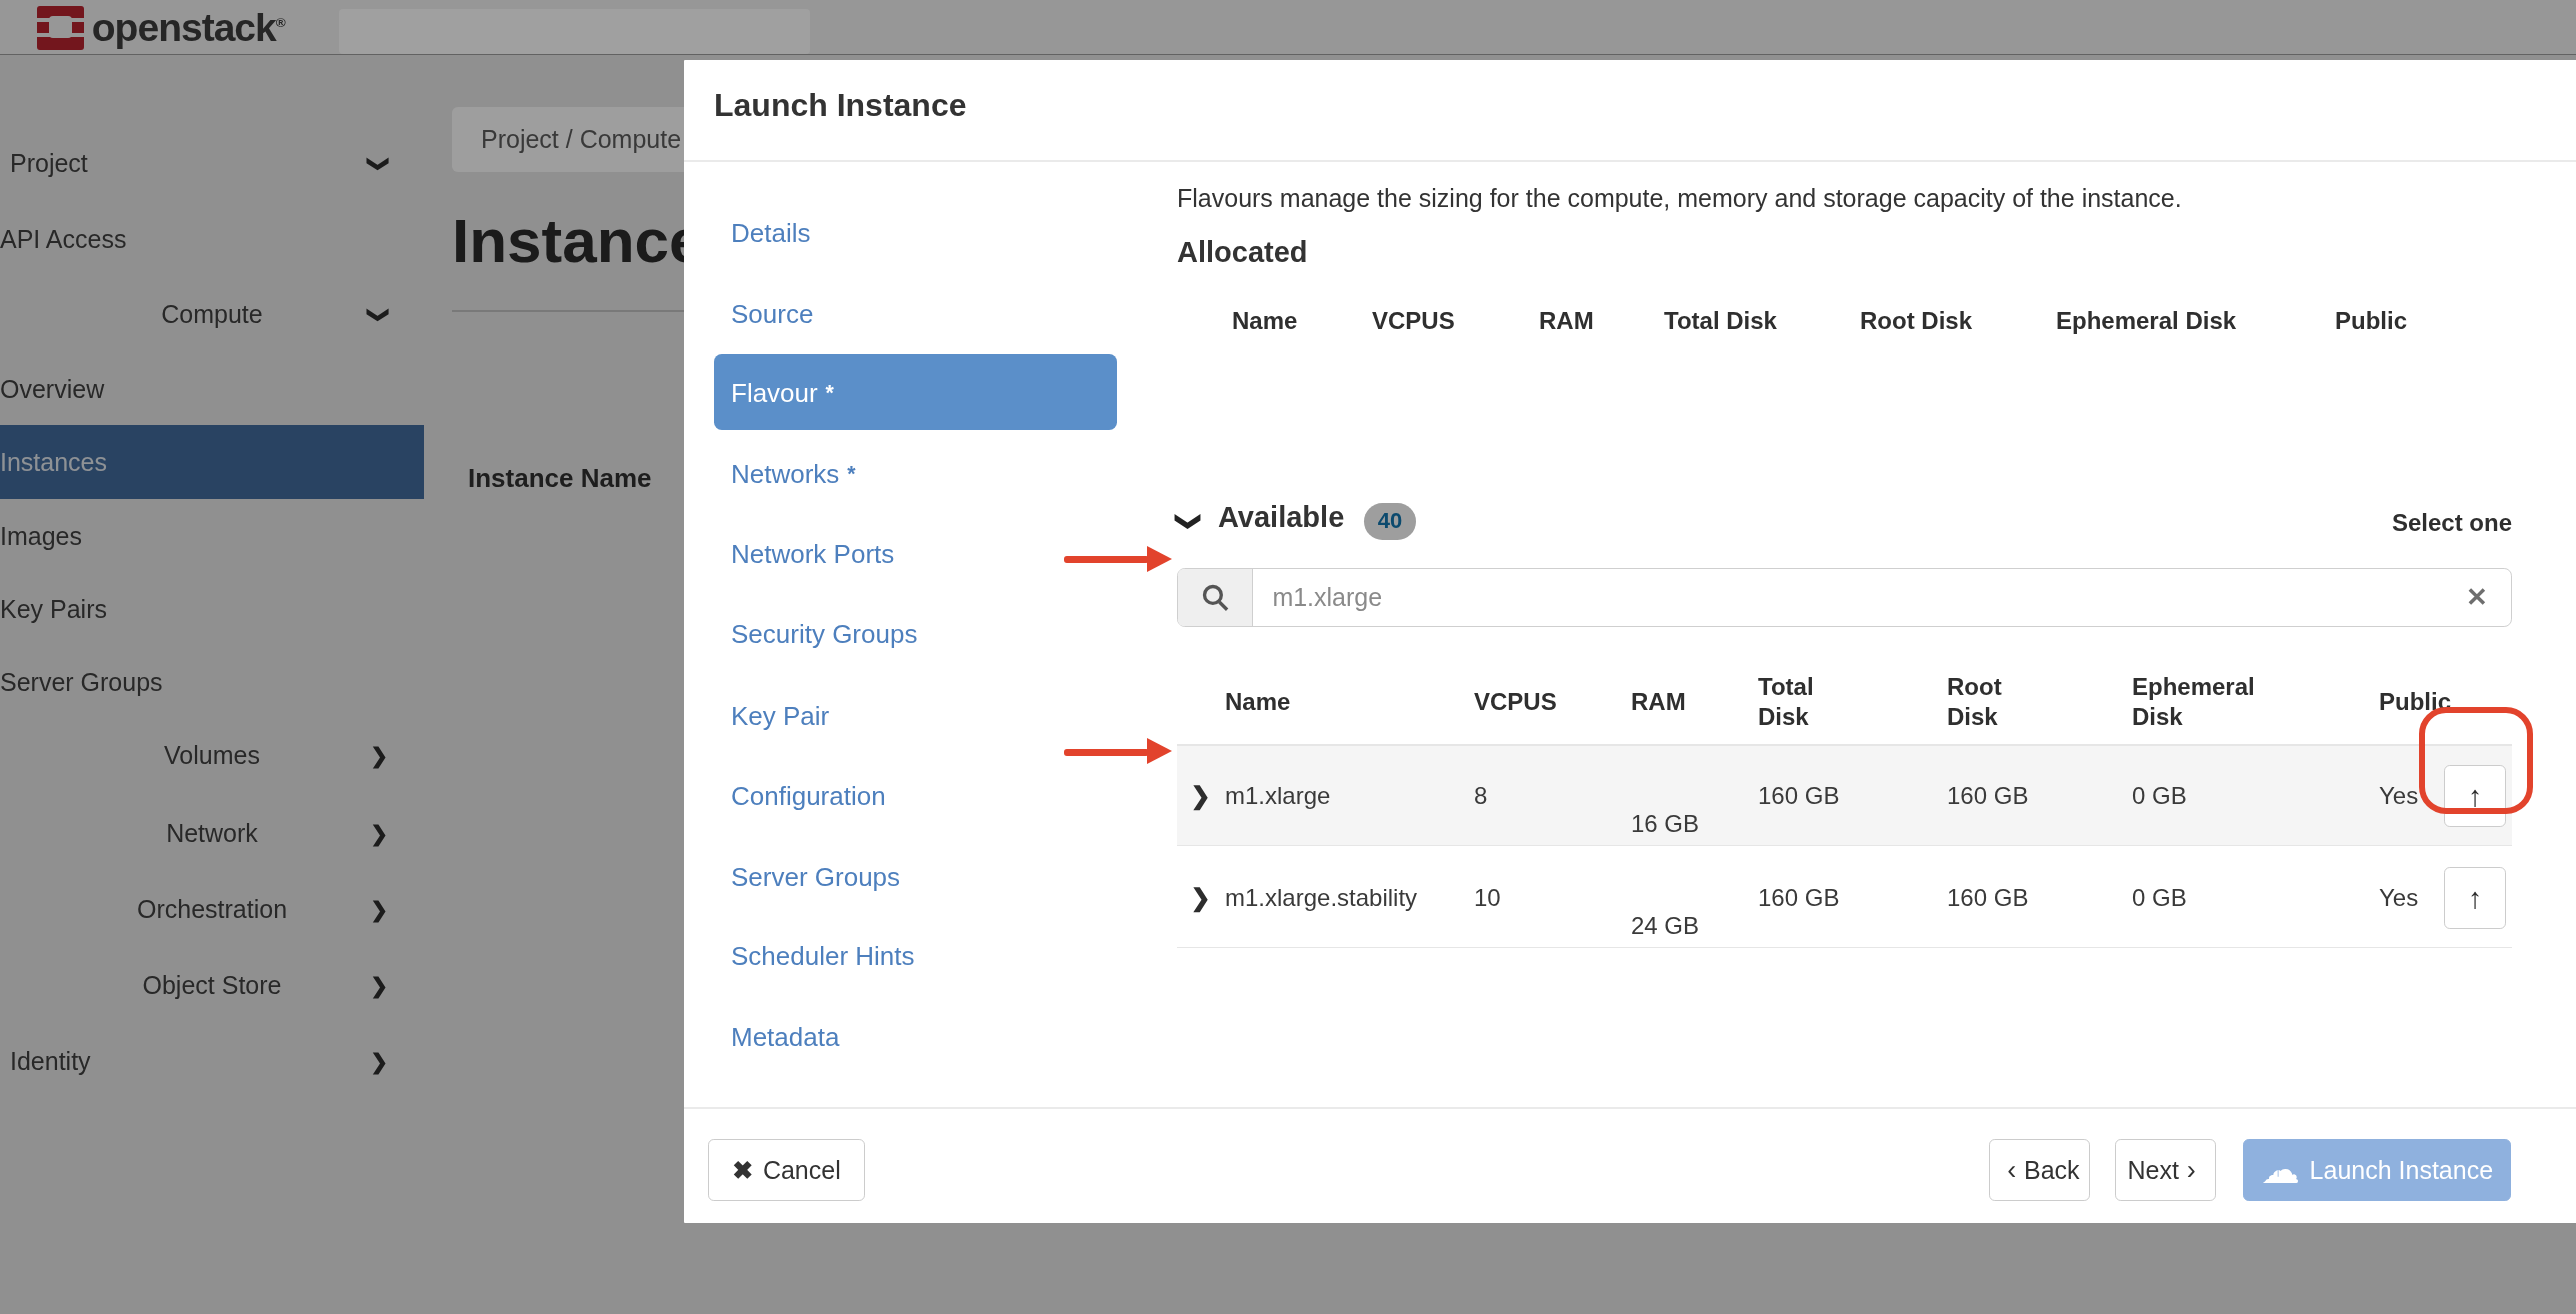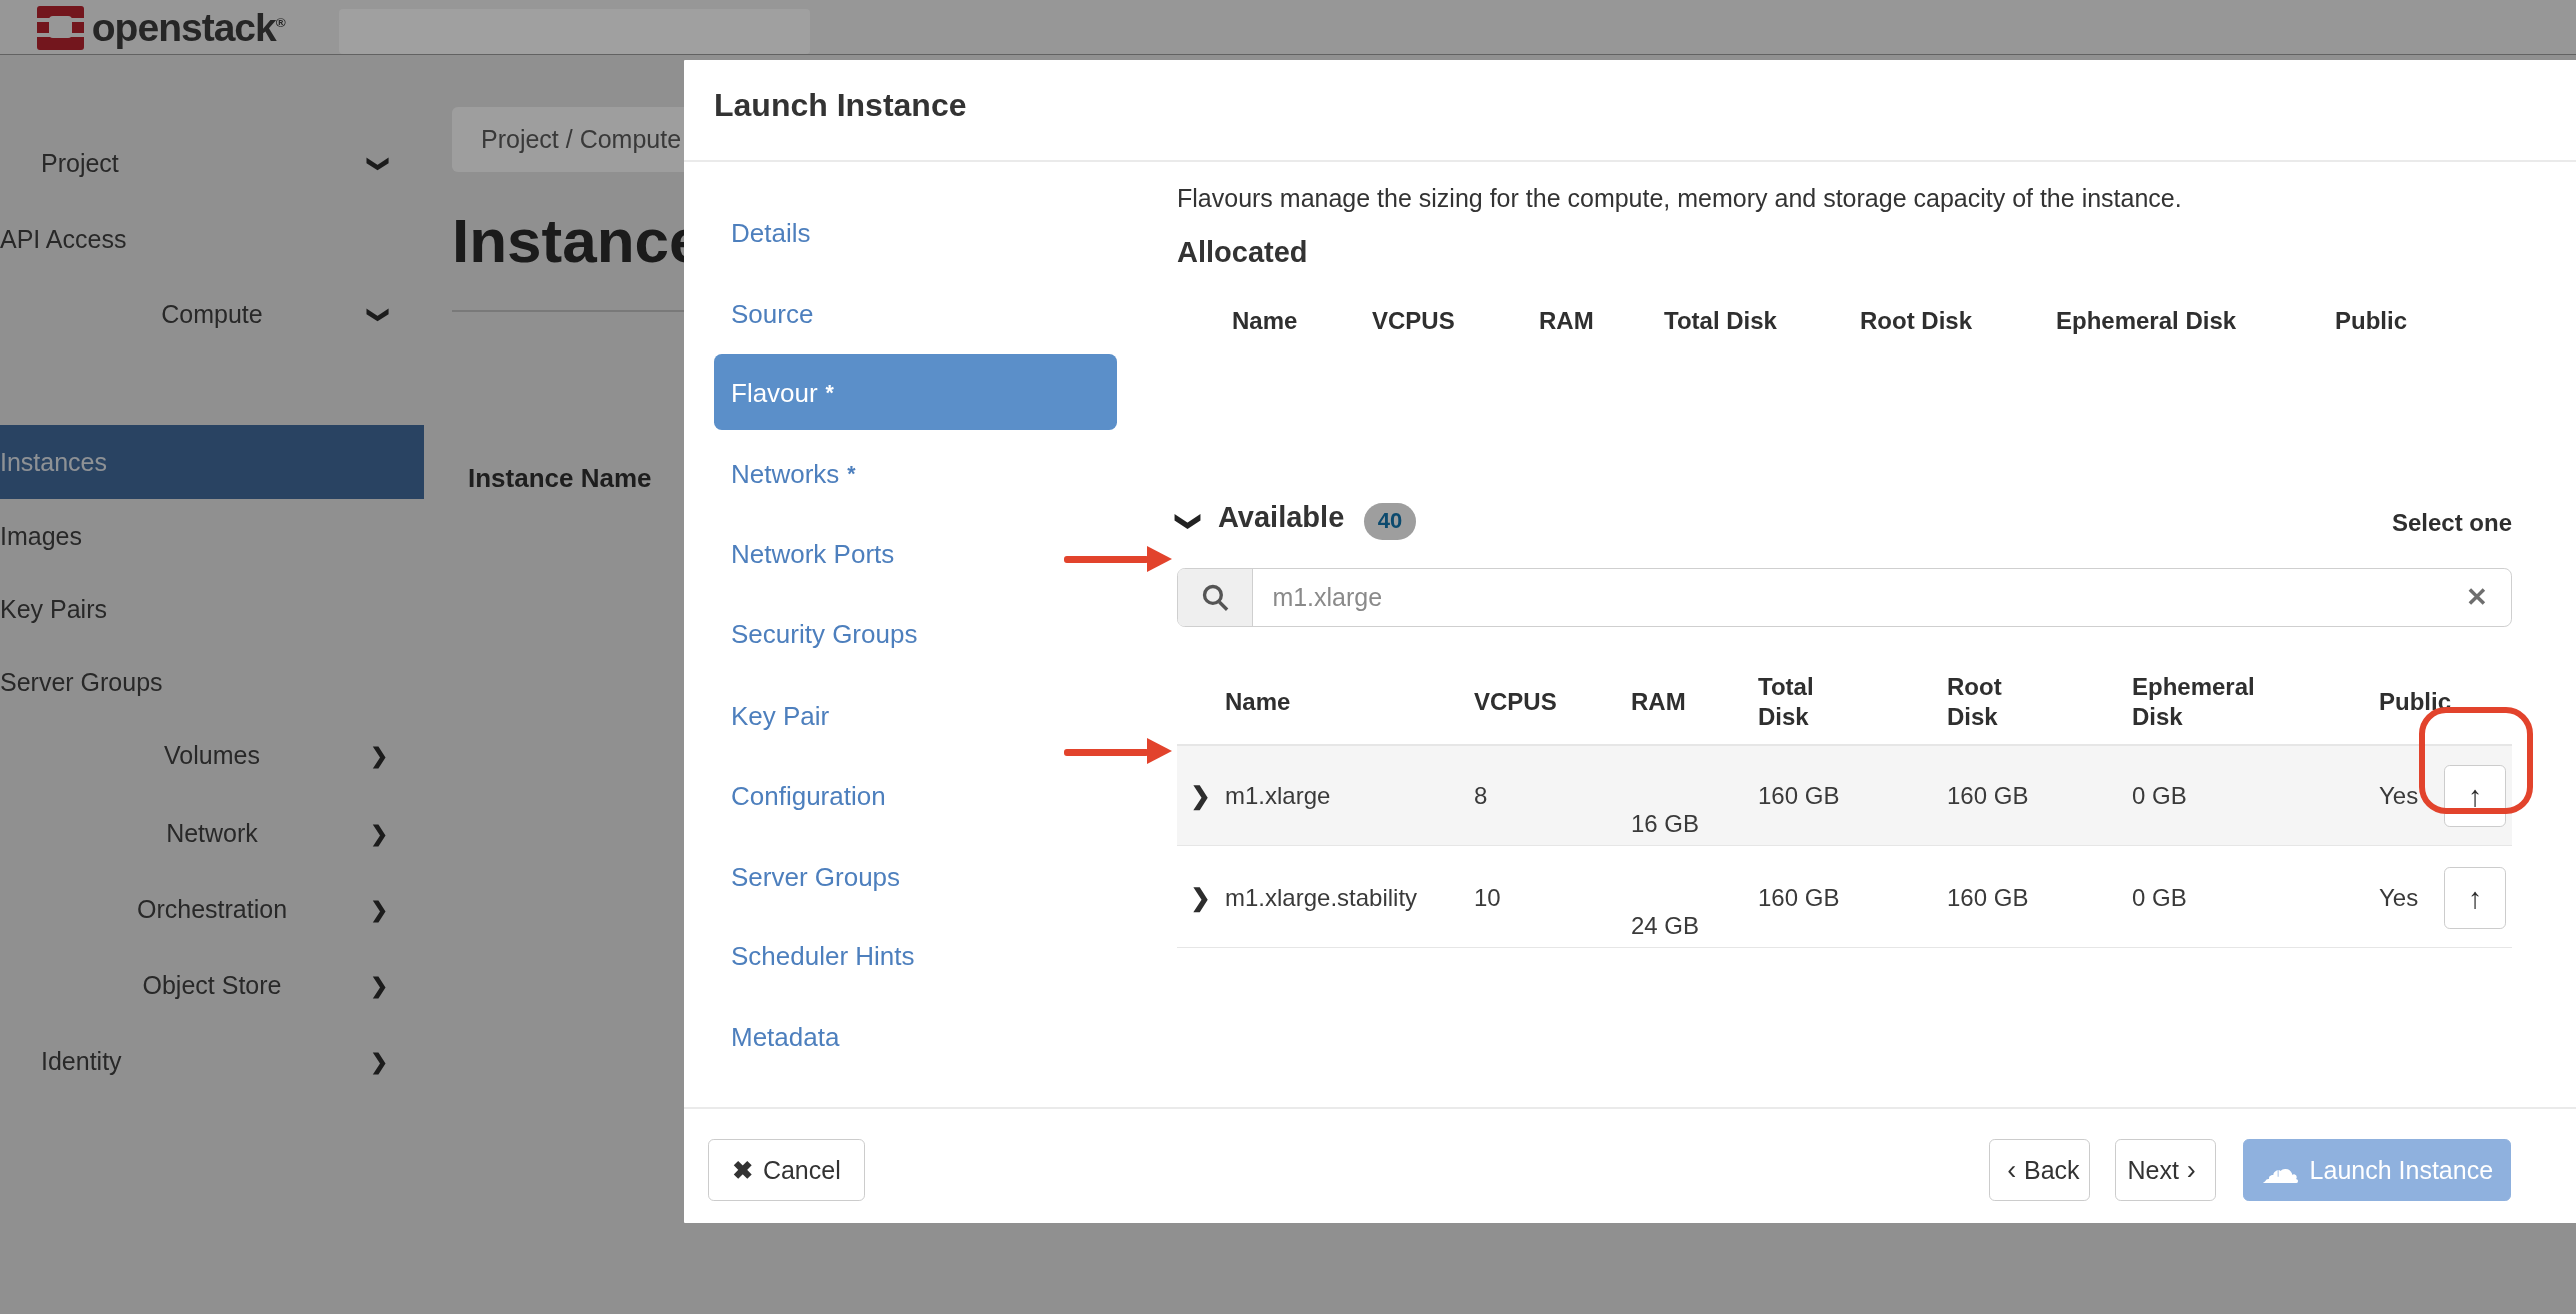--- a/index.html
+++ b/index.html
@@ -15,21 +15,21 @@
   .logo-mark { position:relative; width:47px; height:44px; background:#b5232e; border-radius:2.9px; overflow:hidden; }
   .logo-mark .slit1,.logo-mark .slit2 { position:absolute; left:0; width:100%; height:3.9px; background:#ececec; }
   .logo-mark .slit1{ top:12.6px; } .logo-mark .slit2{ top:27px; }
   .logo-mark .win { position:absolute; left:11.6px; top:10.7px; width:23px; height:22px; background:#ececec; border-radius:3.9px; }
   .logo-text { font-size:39px; font-weight:bold; color:#3c3c3c; letter-spacing:-1px; margin-left:7.8px; }
   .logo-reg { font-size:13.6px; color:#3c3c3c; vertical-align:super; }
   .header-box { position:absolute; left:339px; top:8.7px; width:471px; height:45px; background:#fafafa; border-radius:3.9px; }
   
   .sidebar { position:absolute; left:0; top:55px; width:424px; height:1259px; font-size:25px; color:#3f3f3f; }
   .snav { position:absolute; left:0; width:424px; height:39px; display:flex; align-items:center; }
-  .snav.lvl0 { padding-left:41px; }
+  .snav.lvl0 { padding-left:10px; }
   .snav.lvl1 { justify-content:center; }
   .snav.link { padding-right:36px; }
   .snav .chev { position:absolute; right:36px; font-weight:bold; font-size:21.3px; color:#2d2d2d; }
   .chev.down { transform:rotate(90deg); }
   .snav.active-row { height:74px; background:#41699a; color:#dfe4ea; }
   
   .crumb-panel { position:absolute; left:452px; top:107px; width:872px; height:65px; background:#f7f7f7; border-radius:5.8px; display:flex; align-items:center; padding-left:29px; font-size:25px; color:#5a5a5a; }
   .bg-title { position:absolute; left:452px; top:205px; font-size:62px; font-weight:bold; color:#2b2b2b; white-space:nowrap; }
   .bg-divider { position:absolute; left:452px; top:310px; width:872px; height:1.9px; background:#bdbdbd; }
   .bg-colhead { position:absolute; left:468px; top:463px; font-size:26px; font-weight:bold; color:#303030; white-space:nowrap; }
@@ -127,20 +127,23 @@
           <span>Project</span>
           <span class="chev down">❯</span>
         </div>
       <div class="snav link" style="top:165px">
           <span>API Access</span>
         </div>
       <div class="snav lvl1" style="top:240px">
           <span>Compute</span>
           <span class="chev down">❯</span>
         </div>
+      <div class="snav link" style="top:315px">
+          <span>Overview</span>
+        </div>
       <div class="snav link active-row" style="top:370px">
           <span>Instances</span>
         </div>
       <div class="snav link" style="top:462px">
           <span>Images</span>
         </div>
       <div class="snav link" style="top:535px">
           <span>Key Pairs</span>
         </div>
       <div class="snav link" style="top:608px">

